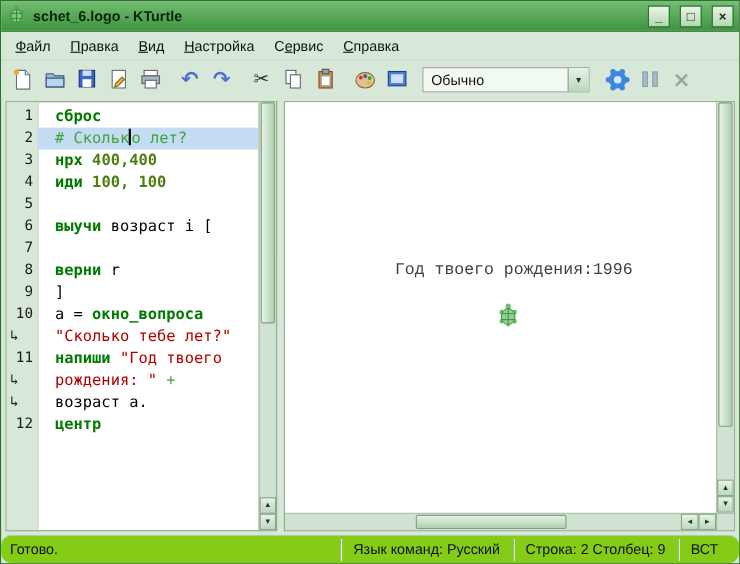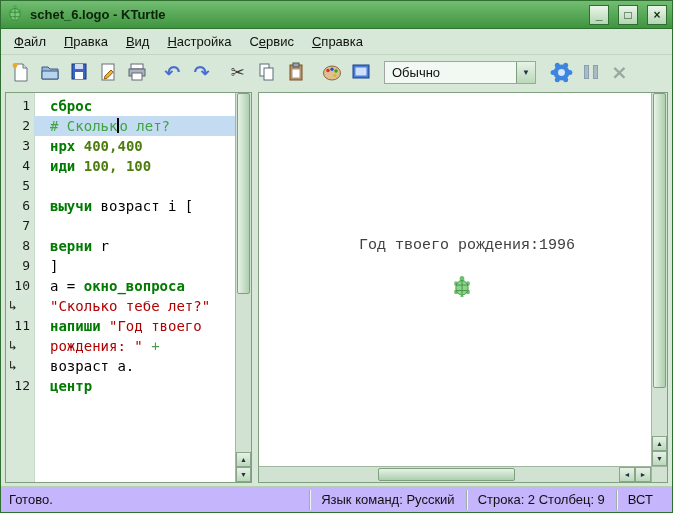--- a/index.html
+++ b/index.html
@@ -119,21 +119,21 @@
   .canvas-text {
     position: absolute; left: 100px; top: 100px;
     font-family: Liberation Mono, monospace; font-size: 15px; color: #404040; white-space: pre; margin-top: 44px;
   }
   .turtle-sprite { position: absolute; left: 193px; top: 182px; }
   .corner { background: #d2e2d2; border-left: 1px solid #9fb89f; border-top: 1px solid #9fb89f; }
 
   
   .statusbar {
     height: 26px; flex: 0 0 26px; display: flex; align-items: center;
-    padding: 0 8px; background: #c4b5fd; border-top: 1px solid #b9cdb9; font-size: 13px; color: #101010;
+    padding: 0 8px; background: #84cc16; border-top: 1px solid #b9cdb9; font-size: 13px; color: #101010; border-radius: 10px;
   }
   .sb-right { margin-left: auto; display: flex; align-items: center; height: 100%; }
   .sb-panel {
     padding: 0 11px; height: 80%; display: flex; align-items: center;
     border-left: 1px solid #9ab39a; box-shadow: inset 1px 0 0 #eef6ee;
   }
 </style>
 </head>
 <body>
 

